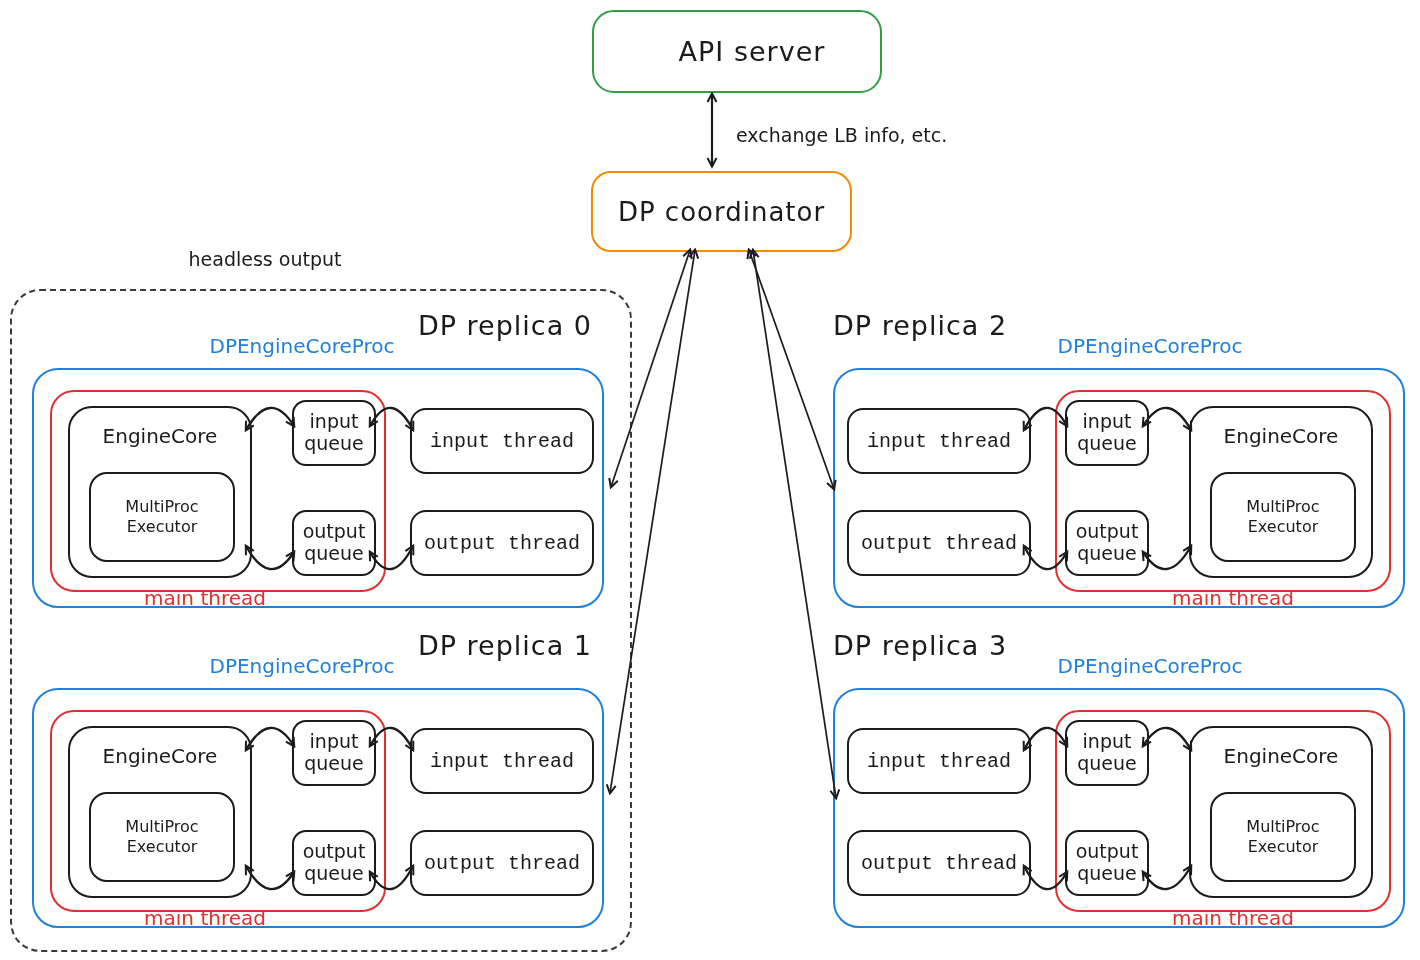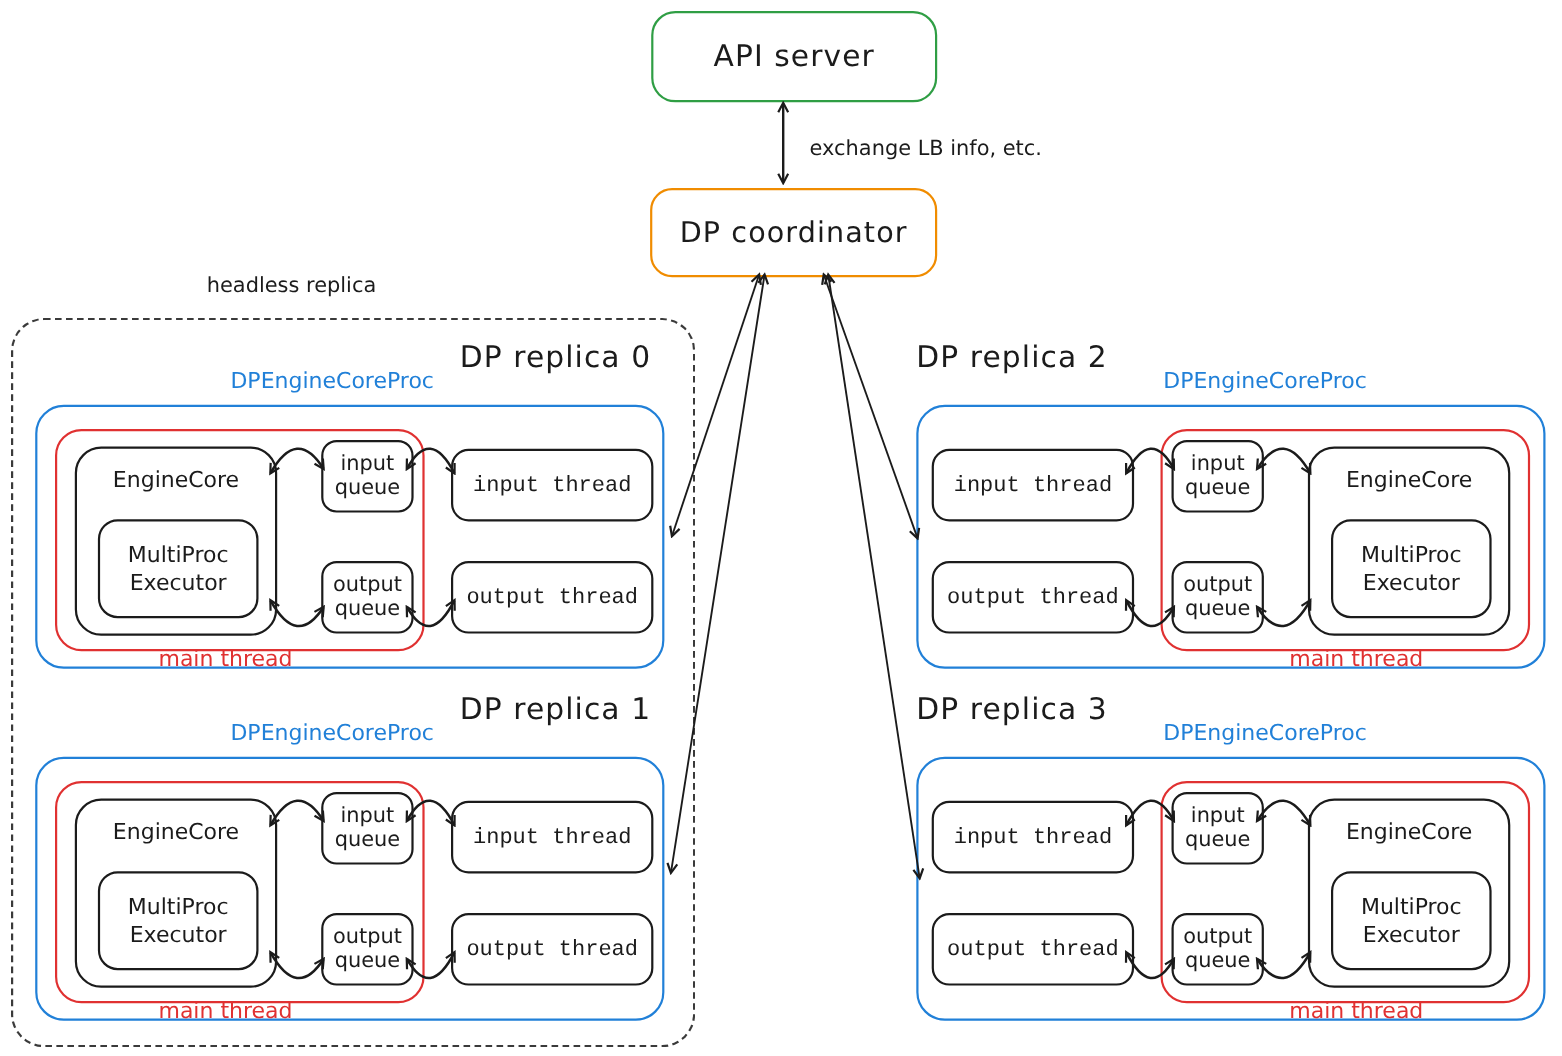--- a/index.html
+++ b/index.html
@@ -5,21 +5,21 @@
   :root{
     --green:#2f9e44; --orange:#f08c00; --blue:#2180d8; --red:#e03131; --ink:#1b1b1b;
   }
   html,body{margin:0;padding:0;background:#ffffff;}
   body{width:1420px;height:960px;font-family:"DejaVu Sans","Liberation Sans",sans-serif;color:var(--ink);}
   .canvas{position:relative;width:1420px;height:960px;overflow:hidden;background:#fff;}
 
   
   .top-node{position:absolute;background:#fff;display:flex;align-items:center;justify-content:center;
             font-size:27px;letter-spacing:1px;}
-  .api-box{left:592px;top:10px;width:256px;height:79px;border:2.5px solid var(--green);border-radius:22px;}
+  .api-box{left:592px;top:10px;width:256px;height:79px;border:2.5px solid var(--green);border-radius:22px;padding-left:30px;}
   .coord-box{left:591px;top:171px;width:257px;height:77px;border:2.5px solid var(--orange);border-radius:20px;font-size:26px;}
   .exchange-label{position:absolute;left:736px;top:124px;font-size:19px;white-space:nowrap;}
   .headless-label{position:absolute;left:150px;top:248px;width:230px;text-align:center;font-size:19px;}
 
   
   .dashed-box{position:absolute;left:10px;top:289px;width:618px;height:659px;
               border:2.2px dashed #3a3a3a;border-radius:30px;}
 
   
   .replica{position:absolute;width:572px;height:240px;}
@@ -33,21 +33,21 @@
   .blue-box{position:absolute;inset:0;border:2.6px solid var(--blue);border-radius:26px;}
   .red-box{position:absolute;top:22px;width:332px;height:198px;border:2.5px solid var(--red);border-radius:24px;}
   .left  .red-box{left:18px;}
   .right .red-box{left:222px;}
   .engine{position:absolute;top:38px;width:180px;height:168px;border:2.8px solid var(--ink);border-radius:24px;background:transparent;}
   .left  .engine{left:36px;}
   .right .engine{left:356px;}
   .engine-label{position:absolute;top:16px;width:100%;text-align:center;font-size:20px;}
   .multiproc{position:absolute;left:19px;top:64px;width:142px;height:86px;border:2.6px solid var(--ink);
              border-radius:18px;display:flex;flex-direction:column;align-items:center;justify-content:center;
-             font-size:20px;line-height:1.25;}
+             font-size:16px;line-height:1.25;}
   .queue{position:absolute;width:80px;height:62px;border:2.6px solid var(--ink);border-radius:14px;
          display:flex;flex-direction:column;align-items:center;justify-content:center;font-size:19px;line-height:1.15;}
   .left  .queue{left:260px;}
   .right .queue{left:232px;}
   .q-in{top:32px;} .q-out{top:142px;}
   .thread{position:absolute;width:180px;height:62px;border:2.7px solid var(--ink);border-radius:16px;
           display:flex;align-items:center;justify-content:center;font-size:20px;font-family:Liberation Mono, monospace;}
   .left  .thread{left:378px;}
   .right .thread{left:14px;}
   .t-in{top:40px;} .t-out{top:142px;}
@@ -113,21 +113,21 @@
   </svg>
 
   <div class="top-node api-box">
     <span>API server</span>
   </div>
   <div class="exchange-label">exchange LB info, etc.</div>
   <div class="top-node coord-box">
     <span>DP coordinator</span>
   </div>
 
-  <div class="headless-label">headless replica</div>
+  <div class="headless-label">headless output</div>
   <div class="dashed-box"></div>
 
   <div class="replica left" style="left:32px;top:368px">
     <div class="replica-title">DP replica 0</div>
     <div class="proc-label">DPEngineCoreProc</div>
     <div class="blue-box"></div>
     <div class="red-box"></div>
     <div class="engine">
       <div class="engine-label">EngineCore</div>
       <div class="multiproc">

